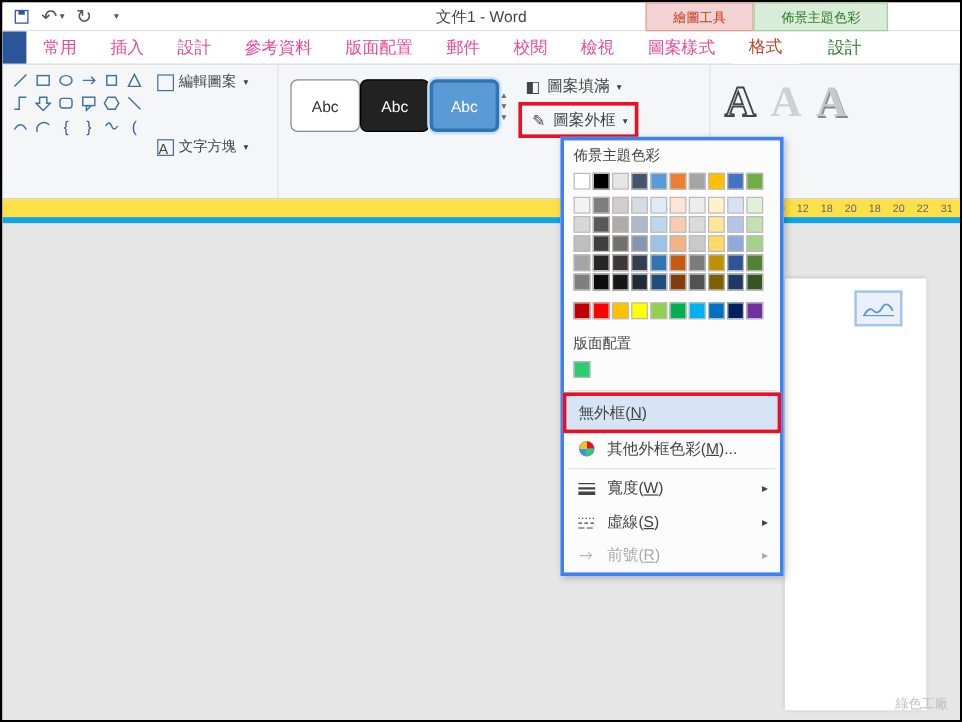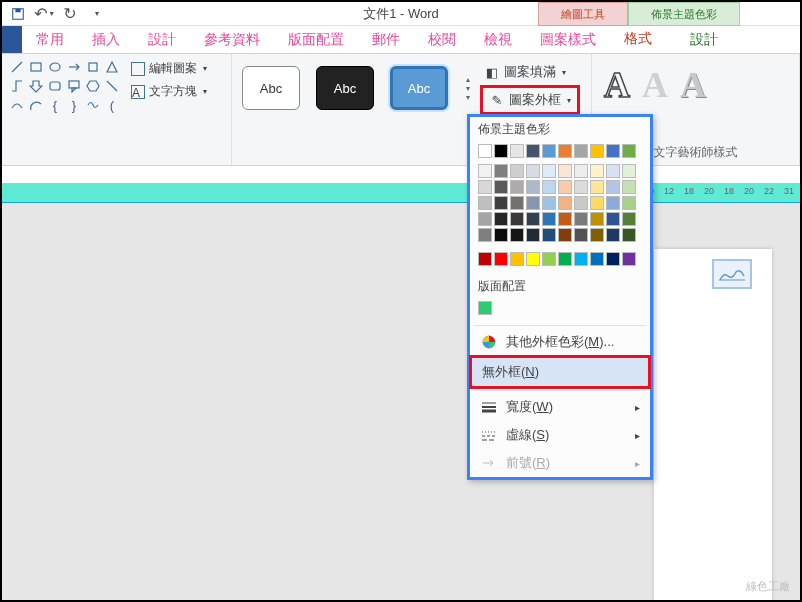--- a/index.html
+++ b/index.html
@@ -21,44 +21,44 @@
 .tab.design { color: #2a7a2a; padding: 0 24px; }
 
 .ribbon { height: 112px; background: #f5f6f7; border-bottom: 1px solid #d4d4d4; display: flex; position: relative; }
 .group { border-right: 1px solid #e1e1e1; padding: 4px 6px; display: flex; flex-direction: column; justify-content: space-between; }
 .group-label { text-align: center; font-size: 12px; color: #666; padding-top: 2px; }
 
 .shapes-grid { display: grid; grid-template-columns: repeat(6, 18px); grid-template-rows: repeat(4, 18px); gap: 1px; }
 .shape-cell { display: flex; align-items: center; justify-content: center; color: #3b5998; font-size: 13px; }
 .shape-cell svg { width: 14px; height: 14px; stroke: #41719c; fill: none; stroke-width: 1.2; }
 
-.shapes-side { display: flex; flex-direction: column; gap: 2px; padding-left: 6px; }
+.shapes-side { display: flex; flex-direction: column; gap: 2px; padding-left: 6px; justify-content: space-between; }
 .side-btn { display: flex; align-items: center; gap: 4px; font-size: 12px; color: #444; padding: 2px 4px; }
 .side-btn .sq { width: 14px; height: 14px; border: 1px solid #41719c; }
 .dropdown-arrow { font-size: 8px; margin-left: 2px; }
 
-.styles-row { display: flex; gap: 16px; align-items: center; padding: 8px 4px; }
+.styles-row { display: flex; gap: 0; align-items: center; padding: 8px 4px; }
 .style-box { width: 58px; height: 44px; border: 1px solid #888; border-radius: 6px; display: flex; align-items: center; justify-content: center; font-size: 13px; }
 .style-box.white { background: #fff; color: #333; }
 .style-box.black { background: #222; color: #fff; border-color: #000; }
 .style-box.blue { background: #5b9bd5; color: #fff; border: 3px solid #2e75b6; box-shadow: 0 0 0 2px #c9e0f7; }
 
 .fill-outline { display: flex; flex-direction: column; gap: 2px; padding: 2px 4px; }
 .fo-btn { display: flex; align-items: center; gap: 4px; font-size: 13px; color: #444; padding: 2px 4px; }
 .fo-icon { width: 16px; height: 16px; display: flex; align-items: center; justify-content: center; }
 
 .outline-highlight { border: 3px solid #e81123; padding: 1px 2px; }
 
 .wordart-row { display: flex; gap: 12px; padding: 6px; }
 .wa { font-size: 36px; font-weight: bold; font-family: "Times New Roman", serif; }
 .wa.outline { color: transparent; -webkit-text-stroke: 1.5px #444; }
 .wa.gray { color: #d0d0d0; }
 .wa.shadow { color: #c8c8c8; text-shadow: 1px 1px 0 #888; }
 
-.ruler { height: 20px; background: #5eead4; border-bottom: 1px solid #0ea5e9; position: relative; font-size: 9px; color: #666; margin-top: 17px; }
+.ruler { height: 20px; background: #fde047; border-bottom: 5px solid #0ea5e9; position: relative; font-size: 9px; color: #666; }
 .ruler-marks { position: absolute; right: 6px; top: 3px; display: flex; gap: 10px; }
 
 .doc-area { background: #e6e6e6; height: 420px; display: flex; justify-content: flex-end; padding-top: 46px; padding-right: 28px; }
 .page { width: 118px; height: 360px; background: #fff; box-shadow: 0 0 4px rgba(0,0,0,.2); position: relative; }
 .inline-shape { position: absolute; top: 10px; right: 20px; width: 40px; height: 30px; border: 2px solid #a6c4e8; background: #eaf1fb; display: flex; align-items: center; justify-content: center; }
 .inline-shape svg { width: 26px; height: 14px; }
 
 .color-menu { position: absolute; left: 465px; top: 112px; width: 186px; background: #fcfcfc; border: 3px solid #3b82f6; box-shadow: 2px 2px 6px rgba(0,0,0,.25); z-index: 50; font-size: 13px; color: #444; }
 .cm-section-label { padding: 4px 8px; font-size: 12px; }
 .cm-swatches { padding: 2px 8px 6px; }
@@ -243,21 +243,20 @@
       </div>
     </div>
   </div>
 
   <div class="group" style="flex:1">
     <div class="wordart-row">
       <span class="wa outline">A</span>
       <span class="wa gray">A</span>
       <span class="wa shadow">A</span>
     </div>
-    <div class="group-label">文字藝術師樣式</div>
   </div>
 </div>
 
 <div class="ruler">
   <div class="ruler-marks" id="ruler-marks">
       <span>8</span>
       <span>10</span>
       <span>12</span>
       <span>18</span>
       <span>20</span>
@@ -370,35 +369,35 @@
         <div class="sw" style="background: rgb(112, 48, 160);"></div>
       </div>
     </div>
   <div class="cm-section-label">版面配置</div>
   <div class="cm-swatches" id="recent-swatches">
       <div class="sw-row">
         <div class="sw" style="background: rgb(46, 204, 113);"></div>
       </div>
     </div>
   <div class="divider"></div>
+  <div class="cm-item highlighted boxed">
+    <span><span id="no-outline-text">無外框(<span class="underline">N</span>)</span></span>
+  </div>
   <div class="cm-item">
     <span class="cm-icon">
         <svg width="16" height="16" viewBox="0 0 16 16">
           <circle cx="8" cy="8" r="6" fill="none" stroke="#888"></circle>
           <path d="M8 2 A6 6 0 0 1 14 8 L8 8 Z" fill="#e81123"></path>
           <path d="M14 8 A6 6 0 0 1 8 14 L8 8 Z" fill="#2ecc71"></path>
           <path d="M8 14 A6 6 0 0 1 2 8 L8 8 Z" fill="#3498db"></path>
           <path d="M2 8 A6 6 0 0 1 8 2 L8 8 Z" fill="#f1c40f"></path>
         </svg>
       </span>
     <span id="more-colors-text">其他外框色彩(<span class="underline">M</span>)...</span>
   </div>
-  <div class="cm-item highlighted boxed">
-    <span><span id="no-outline-text">無外框(<span class="underline">N</span>)</span></span>
-  </div>
   <div class="divider"></div>
   <div class="cm-item">
     <span class="cm-icon">
         <svg width="16" height="12">
           <line x1="1" y1="2" x2="15" y2="2" stroke="#444" stroke-width="1"></line>
           <line x1="1" y1="6" x2="15" y2="6" stroke="#444" stroke-width="2"></line>
           <line x1="1" y1="10" x2="15" y2="10" stroke="#444" stroke-width="3"></line>
         </svg>
       </span>
     <span id="weight-text">寬度(<span class="underline">W</span>)</span>

